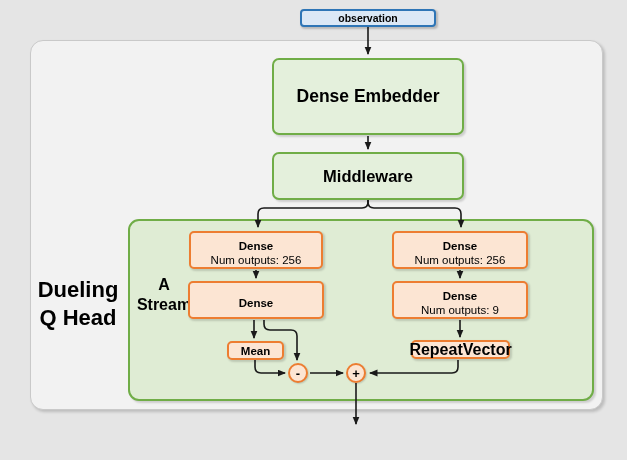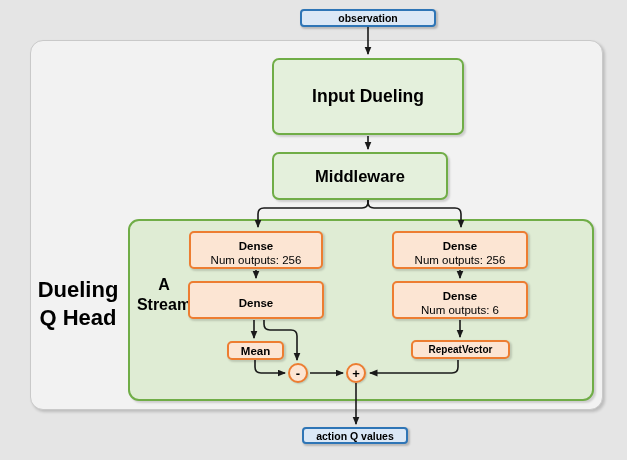--- a/index.html
+++ b/index.html
@@ -51,27 +51,27 @@
   .op-circle{
     border-radius:50%;width:20px;height:20px;
     border:2.5px solid var(--orange-border,#ed7d31);
     background:var(--orange-fill,#fce5d3);
     font-weight:bold;font-size:13px;line-height:1;box-shadow:1px 1px 1.5px rgba(0,0,0,.15);
   }
   
   .observation{left:300px;top:9px;width:136px;height:18px;font-size:10.5px;}
   .action-q{left:302px;top:427px;width:106px;height:17px;font-size:10.5px;}
   .input-embedder{left:272px;top:58px;width:192px;height:77px;font-size:17.5px;}
-  .middleware{left:272px;top:152px;width:176px;height:48px;font-size:16.5px;}
+  .middleware{left:272px;top:152px;width:192px;height:48px;font-size:16.5px;}
   .dense-a1{left:189px;top:231px;width:134px;height:38px;}
   .dense-a2{left:188px;top:281px;width:136px;height:38px;}
   .dense-v1{left:392px;top:231px;width:136px;height:38px;}
   .dense-v2{left:392px;top:281px;width:136px;height:38px;}
   .mean-node{left:227px;top:341px;width:57px;height:19px;font-weight:bold;font-size:11.5px;}
-  .repeat-node{left:411px;top:340px;width:99px;height:19px;font-weight:bold;font-size:10px;}
+  .repeat-node{left:411px;top:340px;width:99px;height:19px;font-weight:bold;font-size:16px;}
   .minus-node{left:288px;top:363px;}
   .plus-node{left:346px;top:363px;}
   
   .float-label{position:absolute;z-index:4;text-align:center;font-weight:bold;line-height:1.28;}
   .dueling-label{left:28px;top:276px;width:100px;font-size:22px;}
   .a-stream-label{left:130px;top:275px;width:68px;font-size:16px;}
   .v-stream-label{left:528px;top:275px;width:62px;font-size:14.5px;}
 </style>
 </head>
 <body>
@@ -100,21 +100,21 @@
     <path class="connector" d="M310,373 H343" marker-end="url(#ah)"></path>
     <path class="connector" d="M458,360 V367 Q458,373 452,373 H370" marker-end="url(#ah)"></path>
     <path class="connector" d="M356,383 V424" marker-end="url(#ah)"></path>
   </svg>
 
   <div class="node blue-node observation">
     <span>observation</span>
   </div>
 
   <div class="node green-node input-embedder">
-    <span>Input Dueling</span>
+    <span>Dense Embedder</span>
   </div>
 
   <div class="node green-node middleware">
     <span>Middleware</span>
   </div>
 
   <div class="float-label dueling-label">Dueling Q Head</div>
   <div class="float-label a-stream-label">A Stream</div>
 
   <div class="node orange-node dense dense-a1">
@@ -126,36 +126,33 @@
     <div class="dense-title">Dense</div>
   </div>
 
   <div class="node orange-node dense dense-v1">
     <div class="dense-title">Dense</div>
     <div class="dense-sub">Num outputs: 256</div>
   </div>
 
   <div class="node orange-node dense dense-v2">
     <div class="dense-title">Dense</div>
-    <div class="dense-sub">Num outputs: 6</div>
+    <div class="dense-sub">Num outputs: 9</div>
   </div>
 
   <div class="node orange-node mean-node">
     <span>Mean</span>
   </div>
 
   <div class="node orange-node repeat-node">
     <span>RepeatVector</span>
   </div>
 
   <div class="node op-circle minus-node">
     <span>-</span>
   </div>
 
   <div class="node op-circle plus-node">
     <span>+</span>
   </div>
 
-  <div class="node blue-node action-q">
-    <span>action Q values</span>
-  </div>
 
 </div>
 
 </body></html>

